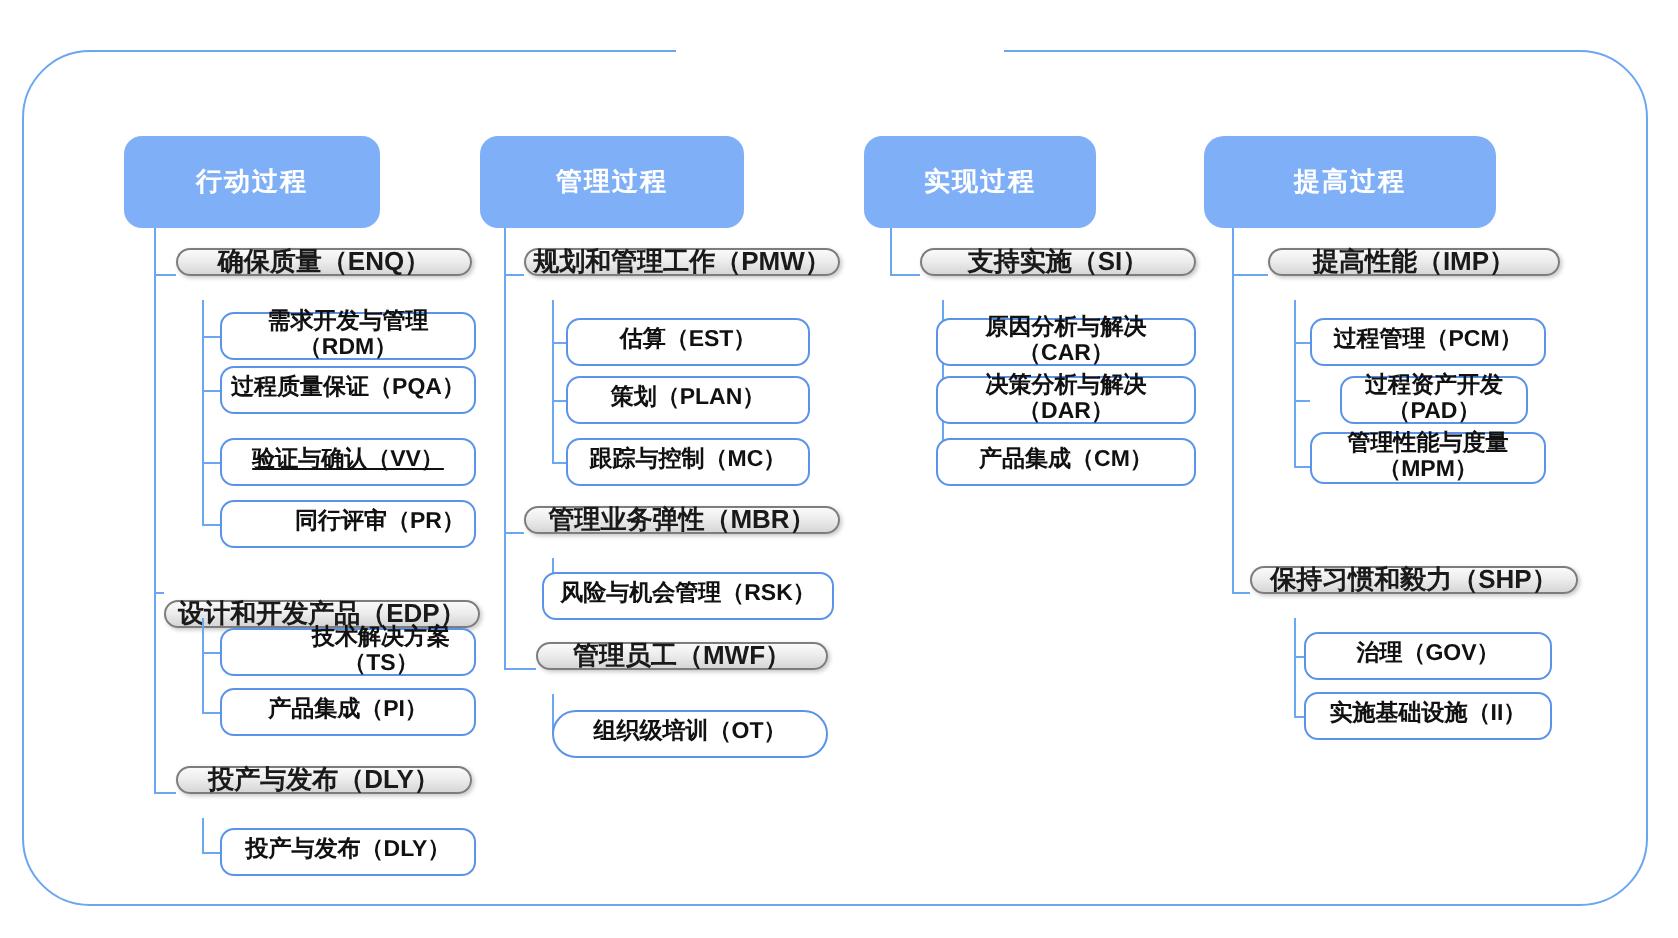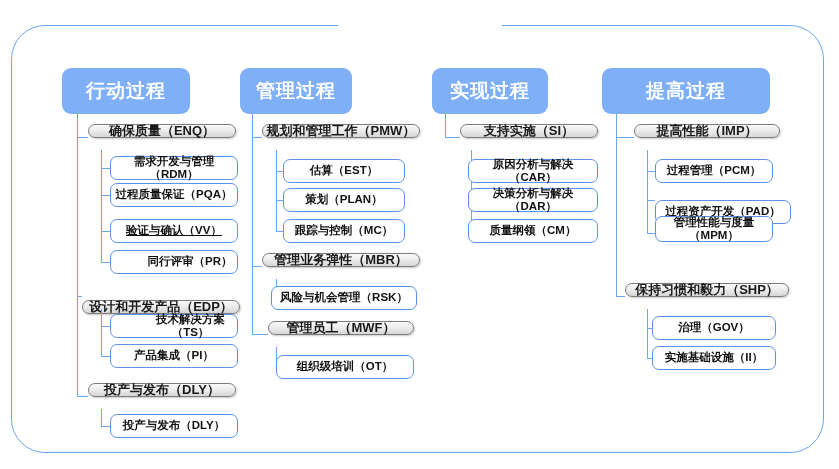--- a/index.html
+++ b/index.html
@@ -66,21 +66,21 @@
   
   .col-head {
     position: absolute;
     height: 46px;
     background: #7fb0f7;
     border-radius: 9px;
     display: flex;
     align-items: center;
     justify-content: center;
     color: #ffffff;
-    font-size: 19px;
+    font-size: 13px;
     font-weight: bold;
     letter-spacing: 1px;
   }
 
   
   .group-box {
     position: absolute;
     height: 14px;
     box-sizing: border-box;
     background: linear-gradient(to bottom, #fafafa 0%, #ededed 45%, #d6d6d6 100%);
@@ -156,61 +156,61 @@
       <div class="vline" style="left: 101px; top: 309px; height: 47px;"></div>
       <div class="hline" style="left: 101px; top: 326px; width: 9px;"></div>
       <div class="leaf-box" style="left: 110px; top: 314px; width: 128px; padding-left: 33px;">技术解决方案（TS）</div>
       <div class="hline" style="left: 101px; top: 356px; width: 9px;"></div>
       <div class="leaf-box" style="left: 110px; top: 344px; width: 128px;">产品集成（PI）</div>
       <div class="hline" style="left: 77px; top: 396px; width: 11px;"></div>
       <div class="group-box" style="left: 88px; top: 383px; width: 148px;">投产与发布（DLY）</div>
       <div class="vline" style="left: 101px; top: 409px; height: 17px;"></div>
       <div class="hline" style="left: 101px; top: 426px; width: 9px;"></div>
       <div class="leaf-box" style="left: 110px; top: 414px; width: 128px;">投产与发布（DLY）</div>
-      <div class="col-head" style="left: 240px; top: 68px; width: 112px;">管理过程</div>
+      <div class="col-head" style="left: 240px; top: 68px; width: 132px;">管理过程</div>
       <div class="vline" style="left: 252px; top: 114px; height: 220px;"></div>
       <div class="hline" style="left: 252px; top: 137px; width: 10px;"></div>
       <div class="group-box" style="left: 262px; top: 124px; width: 158px;">规划和管理工作（PMW）</div>
       <div class="vline" style="left: 276px; top: 150px; height: 81px;"></div>
       <div class="hline" style="left: 276px; top: 171px; width: 7px;"></div>
       <div class="leaf-box" style="left: 283px; top: 159px; width: 122px;">估算（EST）</div>
       <div class="hline" style="left: 276px; top: 200px; width: 7px;"></div>
       <div class="leaf-box" style="left: 283px; top: 188px; width: 122px;">策划（PLAN）</div>
       <div class="hline" style="left: 276px; top: 231px; width: 7px;"></div>
       <div class="leaf-box" style="left: 283px; top: 219px; width: 122px;">跟踪与控制（MC）</div>
       <div class="hline" style="left: 252px; top: 266px; width: 10px;"></div>
       <div class="group-box" style="left: 262px; top: 253px; width: 158px;">管理业务弹性（MBR）</div>
       <div class="vline" style="left: 276px; top: 279px; height: 19px;"></div>
       <div class="hline" style="left: 276px; top: 298px;"></div>
       <div class="leaf-box" style="left: 271px; top: 286px; width: 146px;">风险与机会管理（RSK）</div>
       <div class="hline" style="left: 252px; top: 334px; width: 16px;"></div>
       <div class="group-box" style="left: 268px; top: 321px; width: 146px;">管理员工（MWF）</div>
       <div class="vline" style="left: 276px; top: 347px; height: 20px;"></div>
       <div class="hline" style="left: 276px; top: 367px; width: 0px;"></div>
-      <div class="leaf-box" style="left: 276px; top: 355px; width: 138px;">组织级培训（OT）</div>
+      <div class="leaf-box" style="left: 276px; top: 355px; width: 138px; border-radius: 12px;">组织级培训（OT）</div>
       <div class="col-head" style="left: 432px; top: 68px; width: 116px;">实现过程</div>
       <div class="vline" style="left: 445px; top: 114px; height: 23px;"></div>
       <div class="hline" style="left: 445px; top: 137px; width: 15px;"></div>
       <div class="group-box" style="left: 460px; top: 124px; width: 138px;">支持实施（SI）</div>
       <div class="vline" style="left: 471px; top: 150px; height: 81px;"></div>
       <div class="hline" style="left: 471px; top: 171px;"></div>
       <div class="leaf-box" style="left: 468px; top: 159px; width: 130px;">原因分析与解决（CAR）</div>
       <div class="hline" style="left: 471px; top: 200px;"></div>
       <div class="leaf-box" style="left: 468px; top: 188px; width: 130px;">决策分析与解决（DAR）</div>
       <div class="hline" style="left: 471px; top: 231px;"></div>
-      <div class="leaf-box" style="left: 468px; top: 219px; width: 130px;">质量纲领（CM）</div>
-      <div class="col-head" style="left: 602px; top: 68px; width: 168px;">提高过程</div>
+      <div class="leaf-box" style="left: 468px; top: 219px; width: 130px;">产品集成（CM）</div>
+      <div class="col-head" style="left: 602px; top: 68px; width: 146px; border-radius: 10px;">提高过程</div>
       <div class="vline" style="left: 616px; top: 114px; height: 182px;"></div>
       <div class="hline" style="left: 616px; top: 137px; width: 18px;"></div>
       <div class="group-box" style="left: 634px; top: 124px; width: 146px;">提高性能（IMP）</div>
       <div class="vline" style="left: 647px; top: 150px; height: 83px;"></div>
       <div class="hline" style="left: 647px; top: 171px; width: 8px;"></div>
       <div class="leaf-box" style="left: 655px; top: 159px; width: 118px;">过程管理（PCM）</div>
       <div class="hline" style="left: 647px; top: 200px; width: 8px;"></div>
-      <div class="leaf-box" style="left: 655px; top: 188px; width: 136px; margin-top: 12px;">过程资产开发（PAD）</div>
+      <div class="leaf-box" style="left: 670px; top: 188px; width: 94px;">过程资产开发（PAD）</div>
       <div class="hline" style="left: 647px; top: 233px; width: 8px;"></div>
       <div class="leaf-box tall" style="left: 655px; top: 216px; width: 118px;">管理性能与度量
 （MPM）</div>
       <div class="hline" style="left: 616px; top: 296px; width: 9px;"></div>
       <div class="group-box" style="left: 625px; top: 283px; width: 164px;">保持习惯和毅力（SHP）</div>
       <div class="vline" style="left: 647px; top: 309px; height: 49px;"></div>
       <div class="hline" style="left: 647px; top: 328px; width: 5px;"></div>
       <div class="leaf-box" style="left: 652px; top: 316px; width: 124px;">治理（GOV）</div>
       <div class="hline" style="left: 647px; top: 358px; width: 5px;"></div>
       <div class="leaf-box" style="left: 652px; top: 346px; width: 124px;">实施基础设施（II）</div>

